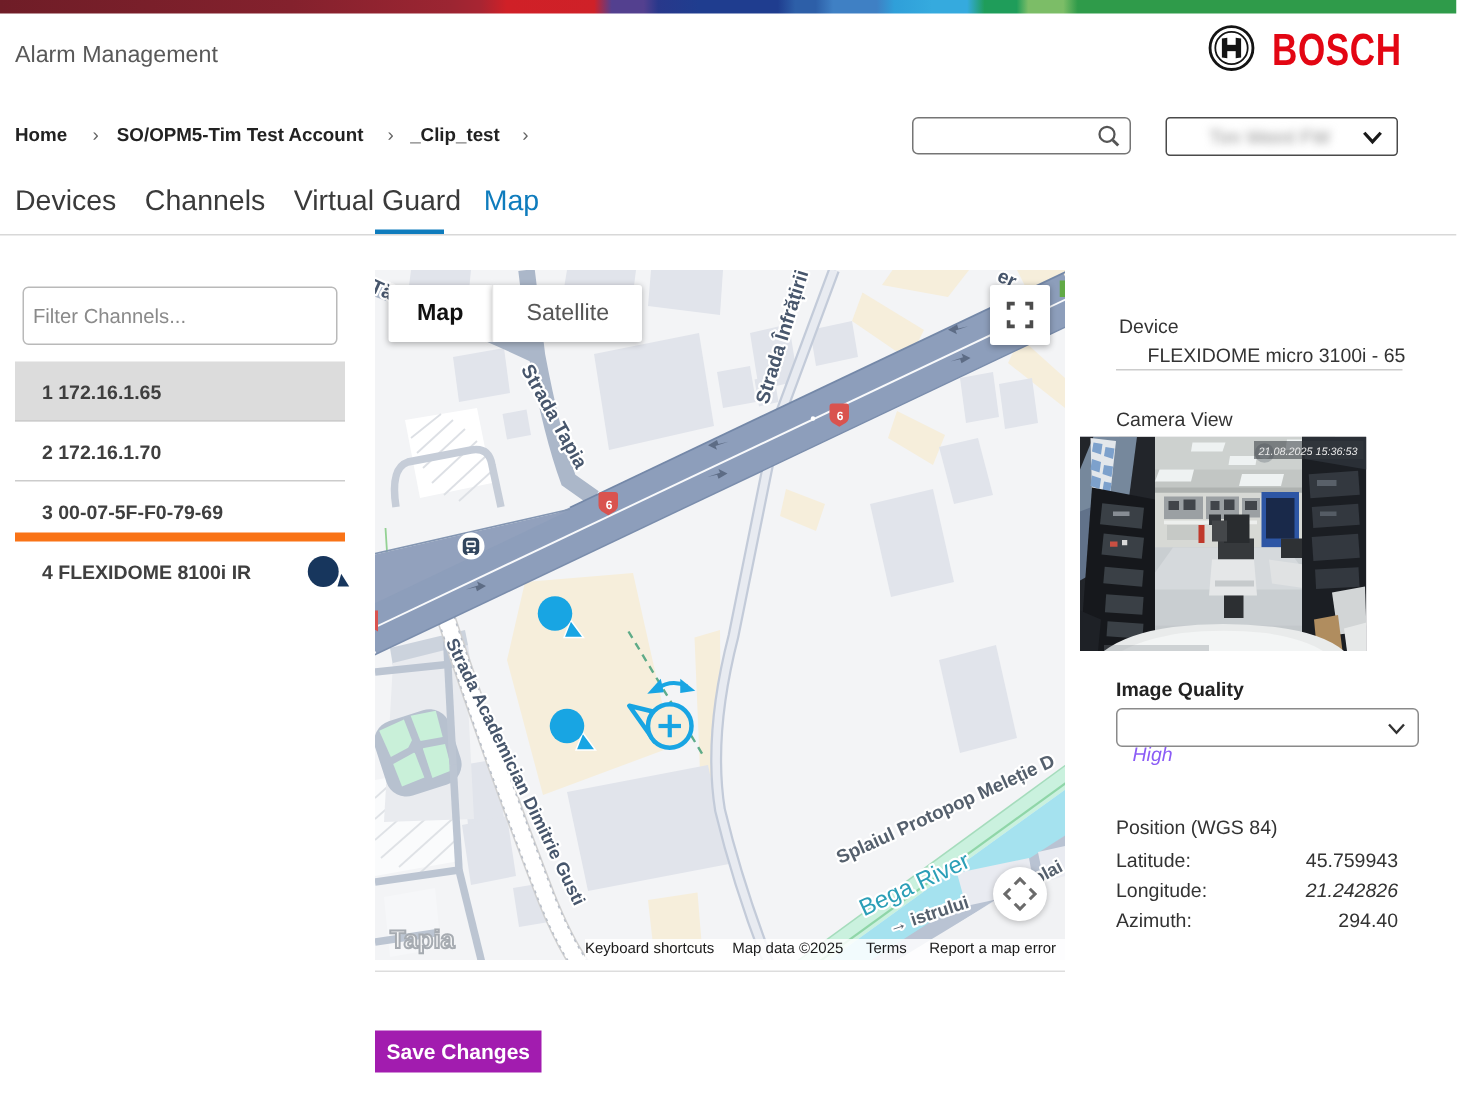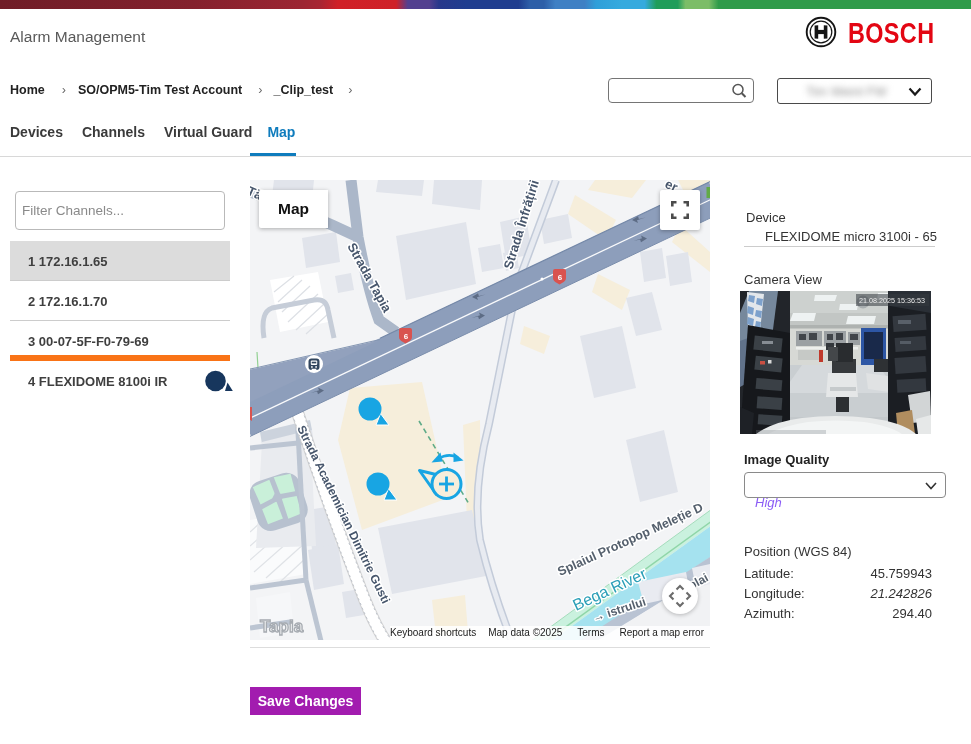--- a/index.html
+++ b/index.html
@@ -34,21 +34,21 @@
     </svg>
 </div>
 
 <div class="abs" style="left:777px;top:78px;width:155px;height:26px;border:1px solid #4a4a4a;border-radius:3px;background:#fff;">
   <div class="abs" style="left:28px;top:5px;font-size:13px;color:#909090;filter:blur(3px);">Tim Weinl FW</div>
   <svg class="abs" style="right:9px;top:8px;" width="14" height="10" viewBox="0 0 14 10">
       <path d="M1.5 1.5 L7 7.5 L12.5 1.5" fill="none" stroke="#1a1a1a" stroke-width="2.2"></path>
     </svg>
 </div>
 
-<div class="abs" style="left:10px;top:124px;font-size:14px;font-weight:bold;color:#3a3a3a;">
+<div class="abs" style="left:10px;top:124px;font-size:19px;font-weight:normal;color:#3a3a3a;">
   <span style="margin-right:19px;">Devices</span><span style="margin-right:19px;">Channels</span><span style="margin-right:15px;">Virtual Guard</span><span style="color:#0f7cbd;">Map</span>
 </div>
 <div class="abs" style="left:0;top:156px;width:971px;height:1px;background:#d8d8d8;"></div>
 <div class="abs" style="left:250px;top:153px;width:46px;height:3px;background:#0f7cbd;"></div>
 
 <div class="abs" style="left:15px;top:191px;width:210px;height:39px;border:1px solid #b9b9b9;border-radius:4px;">
   <div class="abs" style="left:6px;top:11px;font-size:13.5px;color:#8a8a8a;">Filter Channels...</div>
 </div>
 <div class="abs" style="left:10px;top:241px;width:220px;height:40px;background:#dcdcdc;border-bottom:1px solid #ccc;font-size:13px;font-weight:bold;color:#3f3f3f;">
     <span class="abs" style="left:18px;top:13px;">1 172.16.1.65</span>
@@ -238,20 +238,21 @@
     <line x1="196.5" y1="296.5" x2="196.5" y2="311.5" stroke-width="2.8"></line>
   </g>
   <path d="M 188 279 Q 198 272.5 208 277.5" fill="none" stroke="#18a5e3" stroke-width="2.6"></path>
   <g fill="#18a5e3">
     <path d="M 181.5 282.5 L 190.5 272.5 L 192.5 281.5 Z"></path>
     <path d="M 213.5 280.5 L 203.5 272.5 L 203.5 282 Z"></path>
   </g>
 </svg>
 
 <div class="abs" style="left:9px;top:10px;width:69px;height:38px;background:#fff;border-radius:2px 0 0 2px;box-shadow:0 1px 4px rgba(0,0,0,0.3);text-align:center;line-height:38px;font-size:15.5px;font-weight:bold;color:#111;">Map</div>
+<div class="abs" style="left:78px;top:10px;width:100px;height:38px;background:#fff;border-radius:0 2px 2px 0;box-shadow:0 1px 4px rgba(0,0,0,0.3);text-align:center;line-height:38px;font-size:15.5px;color:#565656;border-left:1px solid #e6e6e6;">Satellite</div>
 <div class="abs" style="left:410px;top:10px;width:40px;height:40px;background:#fff;border-radius:2px;box-shadow:0 1px 4px rgba(0,0,0,0.3);">
   <svg class="abs" style="left:11px;top:11px;" width="18" height="18" viewBox="0 0 18 18" fill="none" stroke="#4c4c4c" stroke-width="2.6">
         <path d="M1.3 5.5 V1.3 H5.5"></path>
         <path d="M12.5 1.3 H16.7 V5.5"></path>
         <path d="M16.7 12.5 V16.7 H12.5"></path>
         <path d="M5.5 16.7 H1.3 V12.5"></path>
       </svg>
 </div>
 <div class="abs" style="left:412px;top:398px;width:36px;height:36px;background:#fff;border-radius:50%;box-shadow:0 1px 4px rgba(0,0,0,0.25);">
   <svg class="abs" style="left:5px;top:5px;" width="26" height="26" viewBox="0 0 26 26" fill="none" stroke="#6b6b6b" stroke-width="2.1">
@@ -265,21 +266,21 @@
 <div class="abs" style="left:140px;top:446px;right:0;height:14px;background:rgba(255,255,255,0.85);font-size:10px;color:#1a1a1a;text-align:right;white-space:nowrap;line-height:14px;"><span style="margin-right:12px;">Keyboard shortcuts</span><span style="margin-right:15px;">Map data ©2025</span><span style="margin-right:15px;">Terms</span><span style="margin-right:8px;">Report a map error</span></div>
 </div>
 
 <div class="abs" style="left:250px;top:647px;width:460px;height:1px;background:#ddd;"></div>
 <div class="abs" style="left:250px;top:687px;width:111px;height:28px;background:#a21caf;color:#fff;font-size:14px;font-weight:bold;text-align:center;line-height:28px;">Save Changes</div>
 
 <div class="abs" style="left:746px;top:210px;font-size:13px;color:#333;">Device</div>
 <div class="abs" style="left:765px;top:229px;font-size:13px;color:#333;">FLEXIDOME micro 3100i - 65</div>
 <div class="abs" style="left:744px;top:246px;width:191px;height:1px;background:#ccc;"></div>
 <div class="abs" style="left:744px;top:272px;font-size:13px;color:#333;">Camera View</div>
-<div class="abs" style="left:740px;top:291px;width:191px;height:143px;overflow:hidden;">
+<div class="abs" style="left:720px;top:291px;width:191px;height:143px;overflow:hidden;font-style:italic;">
 <svg width="191" height="143" viewBox="0 0 191 143">
   <rect width="191" height="143" fill="#cbd0d3"></rect>
 
   <polygon points="26,0 170,0 155,40 44,40" fill="#c2c6c4"></polygon>
   <polygon points="40,0 160,0 152,22 46,22" fill="#cdd1cf"></polygon>
   <g fill="#eef2f2">
     <polygon points="75,4 97,4 95,10 74,10"></polygon>
     <polygon points="53,22 76,22 74,30 50,30"></polygon>
     <polygon points="108,25 136,25 134,33 106,33"></polygon>
     <polygon points="138,2 160,2 158,9 137,9"></polygon>

